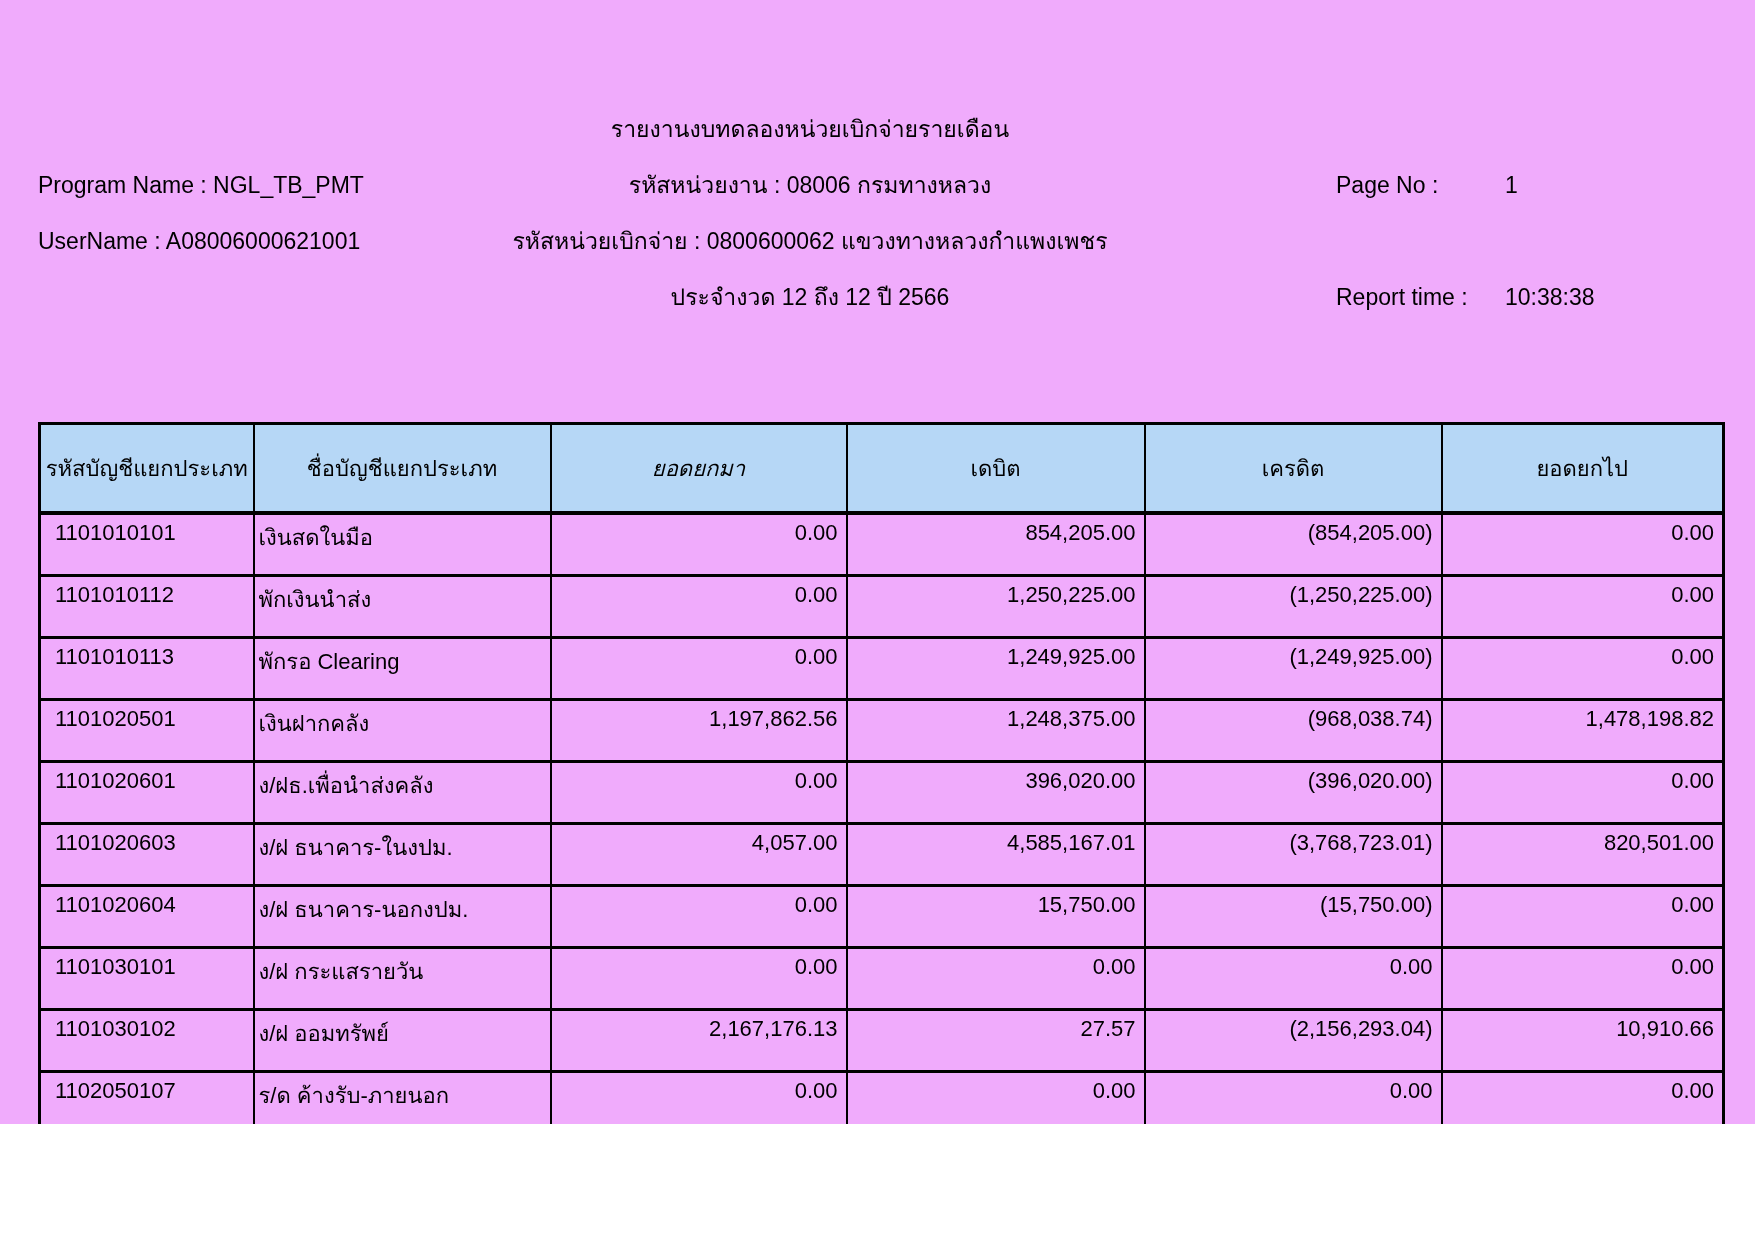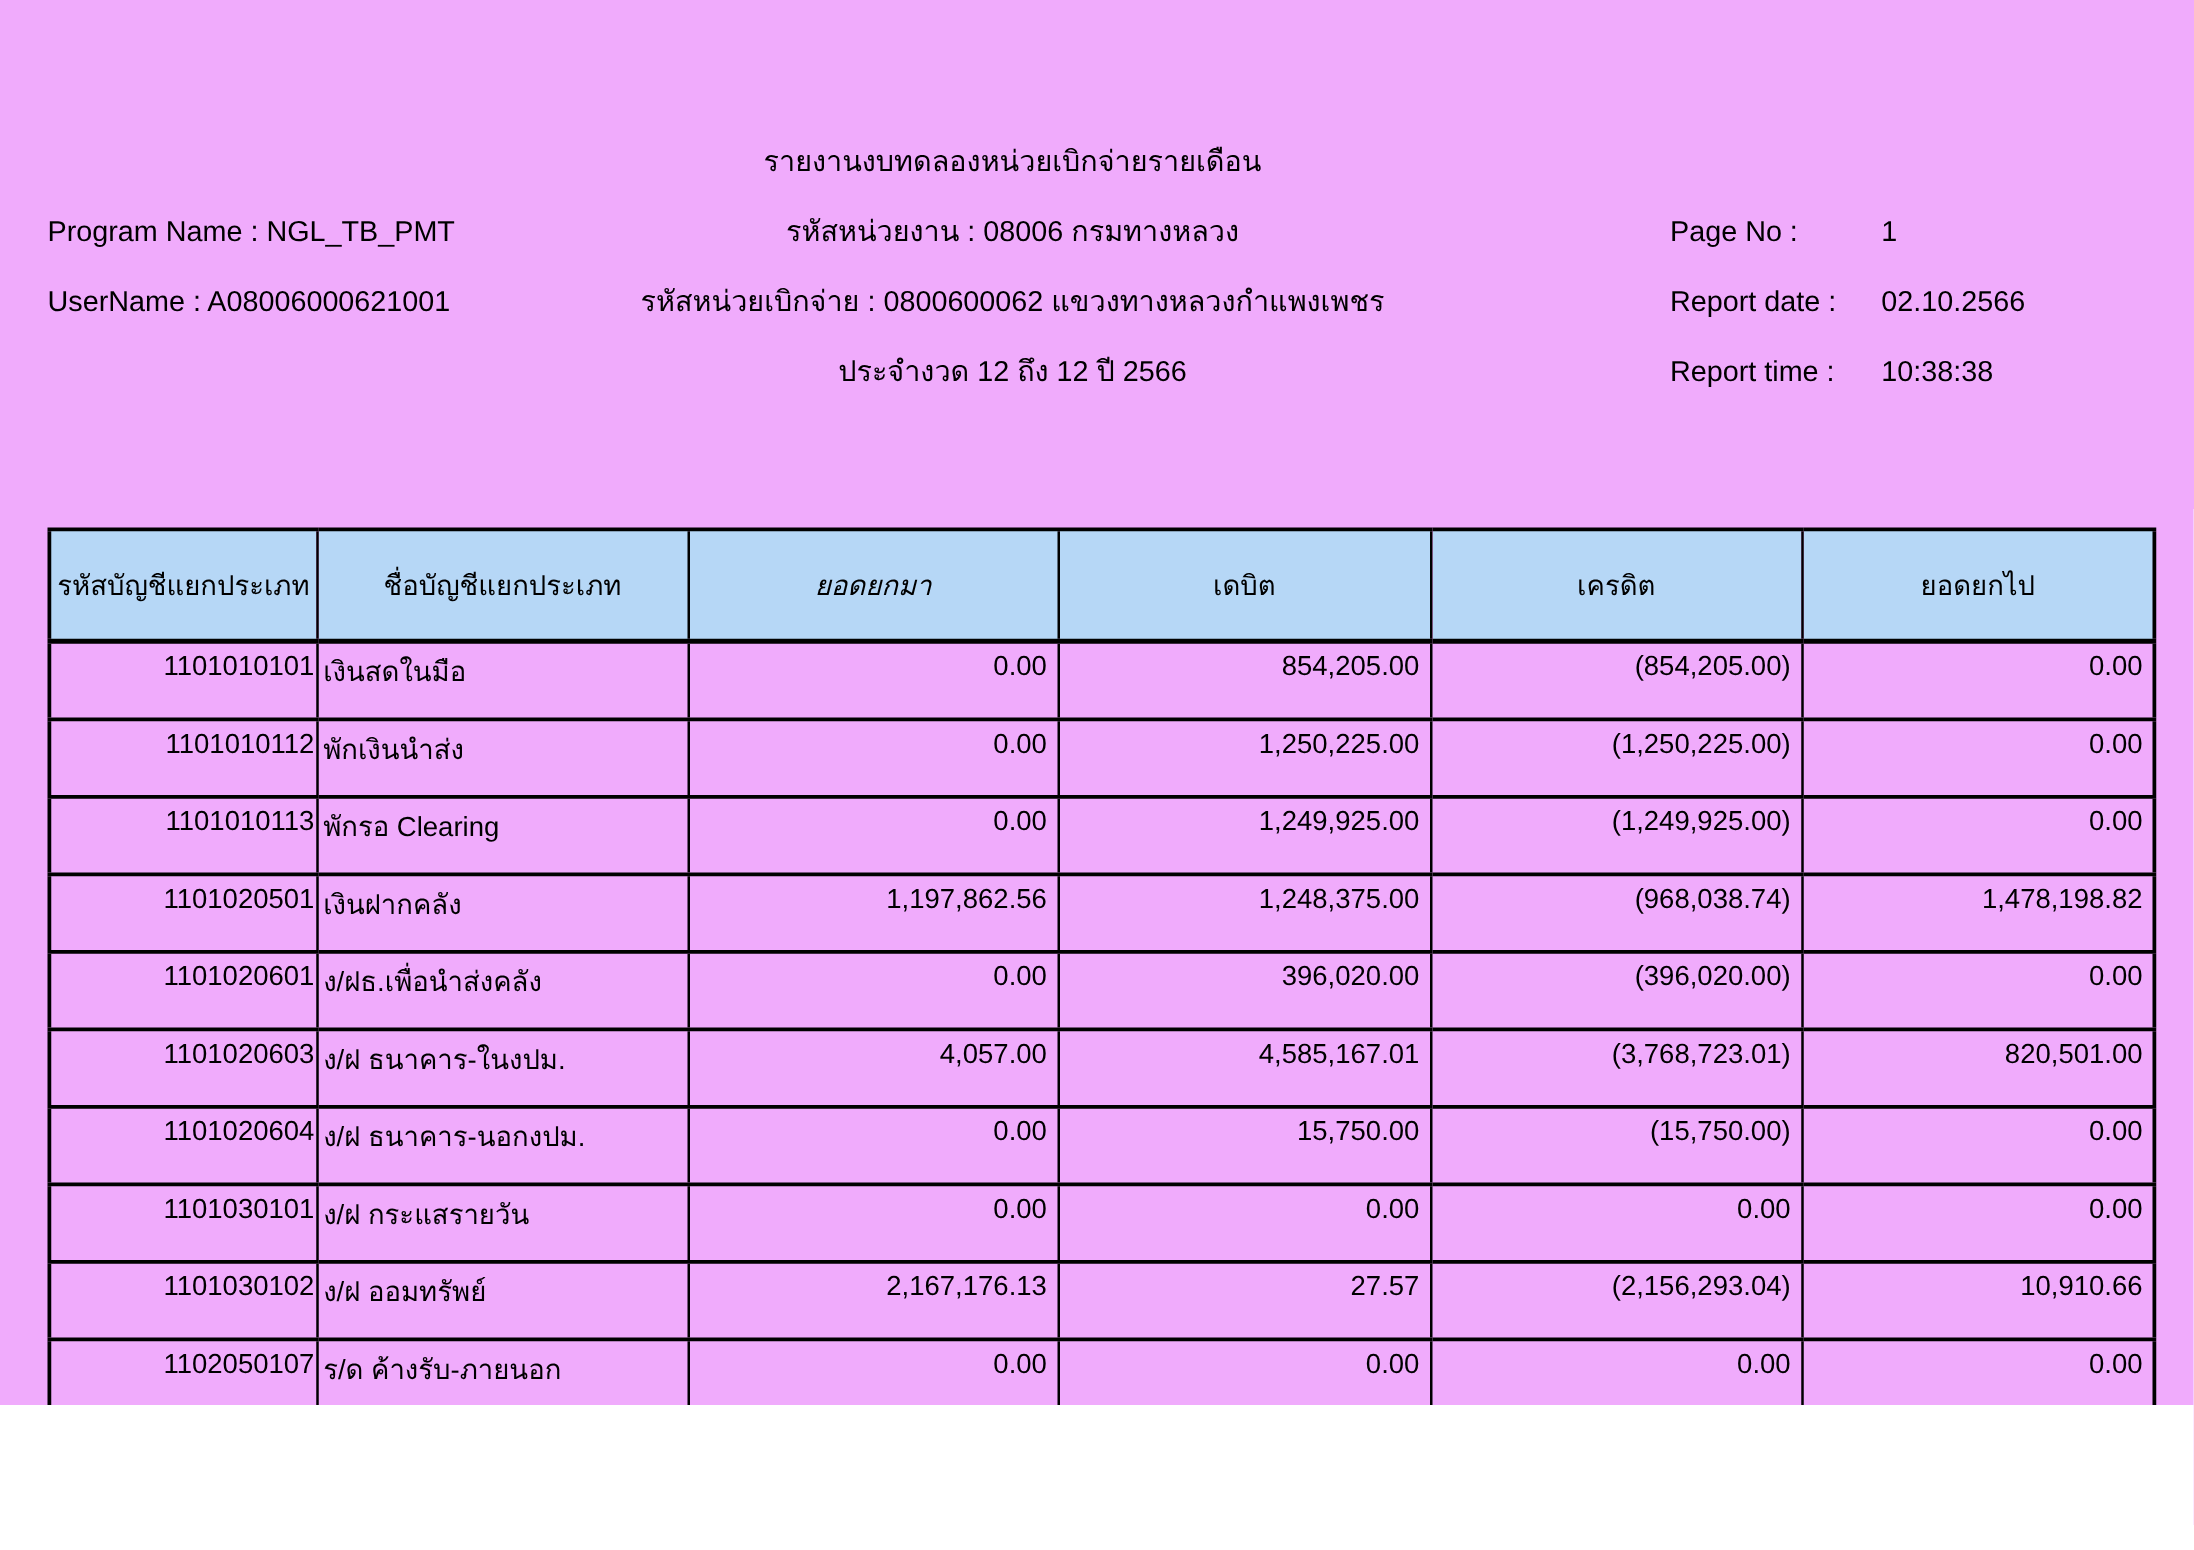--- a/index.html
+++ b/index.html
@@ -76,21 +76,21 @@
     border-bottom: 3px solid #000000;
     height: 62px;
     box-sizing: border-box;
     vertical-align: top;
     font-size: 22px;
     padding-top: 5px;
     overflow: hidden;
     white-space: nowrap;
   }
   table.report td.code {
-    text-align: right;
+    text-align: left;
     padding-left: 14px;
   }
   table.report td.name {
     text-align: left;
     padding-left: 4px;
   }
   table.report td.num {
     text-align: right;
     padding-right: 8px;
   }
@@ -113,24 +113,20 @@
       <div class="h-center">รหัสหน่วยงาน : 08006 กรมทางหลวง</div>
       <div class="h-right">
         <span class="rlabel">Page No :</span>
         <span class="rvalue">1</span>
       </div>
     </div>
 
     <div class="hrow">
       <div class="h-left">UserName : A08006000621001</div>
       <div class="h-center">รหัสหน่วยเบิกจ่าย : 0800600062 แขวงทางหลวงกำแพงเพชร</div>
-      <div class="h-right">
-        <span class="rlabel">Report date :</span>
-        <span class="rvalue">02.10.2566</span>
-      </div>
     </div>
 
     <div class="hrow">
       <div class="h-left"></div>
       <div class="h-center">ประจำงวด 12 ถึง 12 ปี 2566</div>
       <div class="h-right">
         <span class="rlabel">Report time :</span>
         <span class="rvalue">10:38:38</span>
       </div>
     </div>

